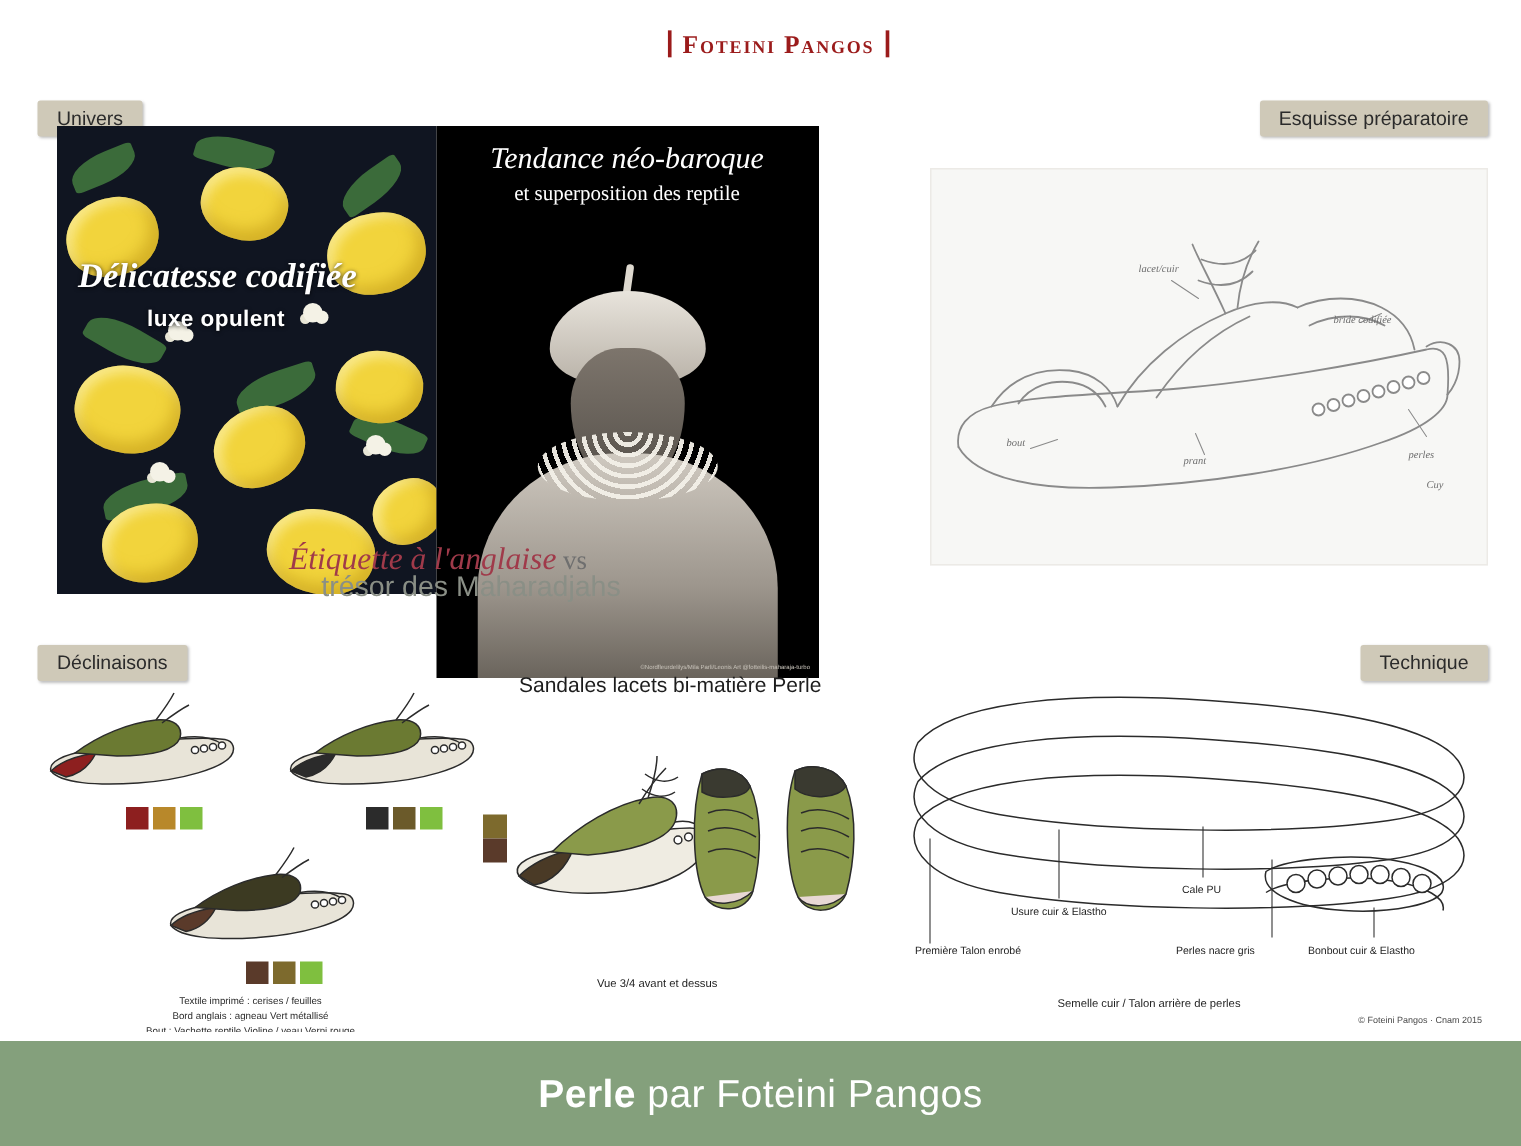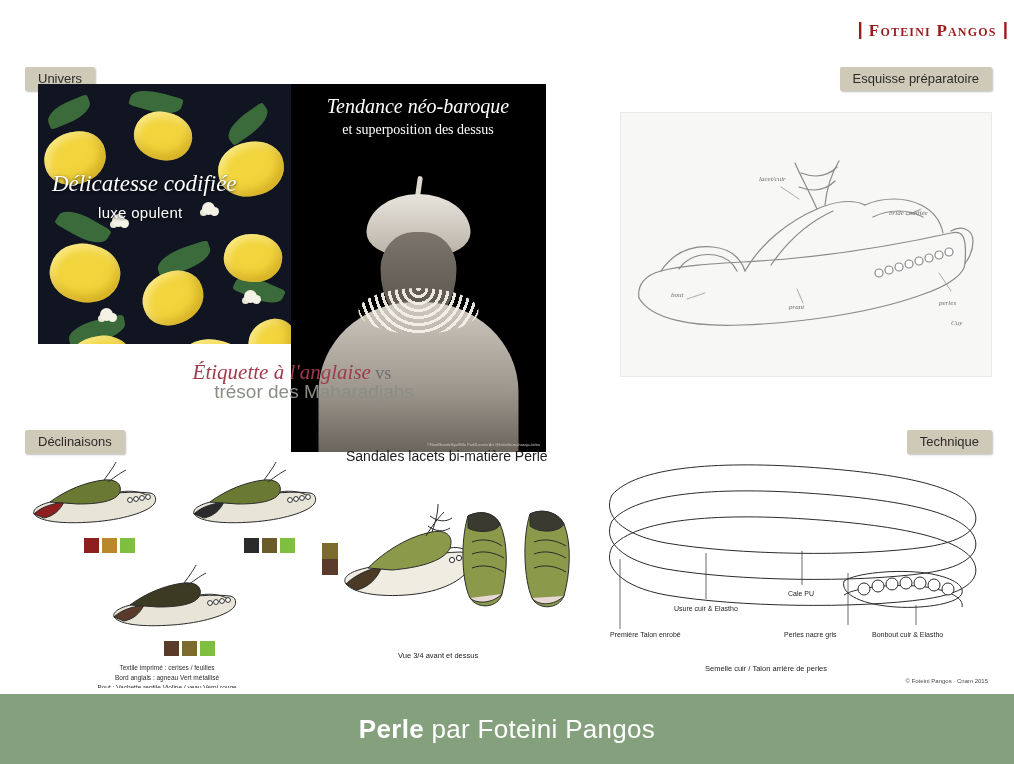--- a/index.html
+++ b/index.html
@@ -12,21 +12,21 @@
   .page {
     position: relative;
     width: 1014px; height: 764px;
     background: #ffffff;
   }
 
   
   .brand-header {
     position: absolute;
     top: 18px; left: 0; right: 0;
-    text-align: right;
+    text-align: center;
     padding-left: 24px;
   }
   .brand-header .brand-text {
     display: inline-block;
     color: #9b1b1b;
     font-size: 17px;
     font-weight: bold;
     letter-spacing: 1.2px;
     font-variant: small-caps;
     font-family: "Liberation Serif", serif;
@@ -58,23 +58,24 @@
 
   
   .moodboard {
     position: absolute;
     left: 38px; top: 84px;
     width: 508px; height: 312px;
     display: flex;
   }
   .mood-left {
     position: relative;
-    width: 253px; height: 260px;
+    width: 253px; height: 312px;
     background: #101521;
     overflow: hidden;
+    font-weight: bold;
   }
   .mood-right {
     position: relative;
     width: 255px; height: 368px;
     background: #000;
     overflow: hidden;
   }
   
   .lemon {
     position: absolute;
@@ -357,21 +358,21 @@
 
     <div class="mood-right">
       <div class="maharaja">
         <div class="mh-plume"></div>
         <div class="mh-turban"></div>
         <div class="mh-head"></div>
         <div class="mh-body"></div>
         <div class="mh-neck"></div>
       </div>
       <div class="mood-right-title">Tendance néo-baroque</div>
-      <div class="mood-right-sub">et superposition des dessus</div>
+      <div class="mood-right-sub">et superposition des reptile</div>
       <div class="mood-credit">©Nordfleurdelilys/Mila Parli/Leonis Art
 @fotteilis-maharaja-turbo</div>
     </div>
   </div>
 
   <div class="mood-bottom-line">
     <span class="mb-script">Étiquette à l'anglaise</span>
     <span class="mb-vs">vs</span>
     <span class="mb-second">trésor des Maharadjahs</span>
   </div>

